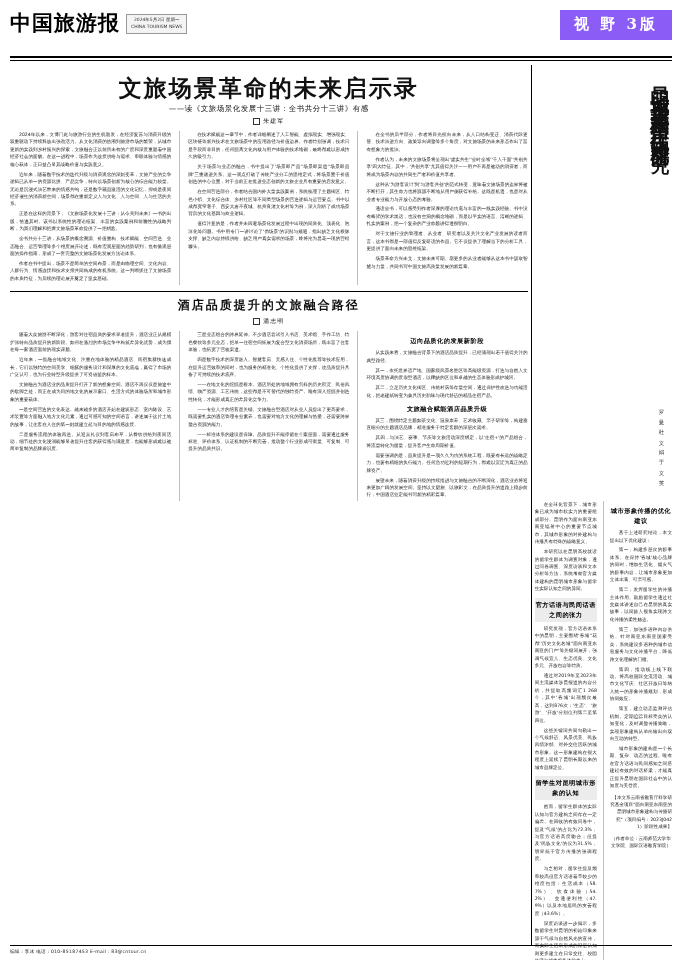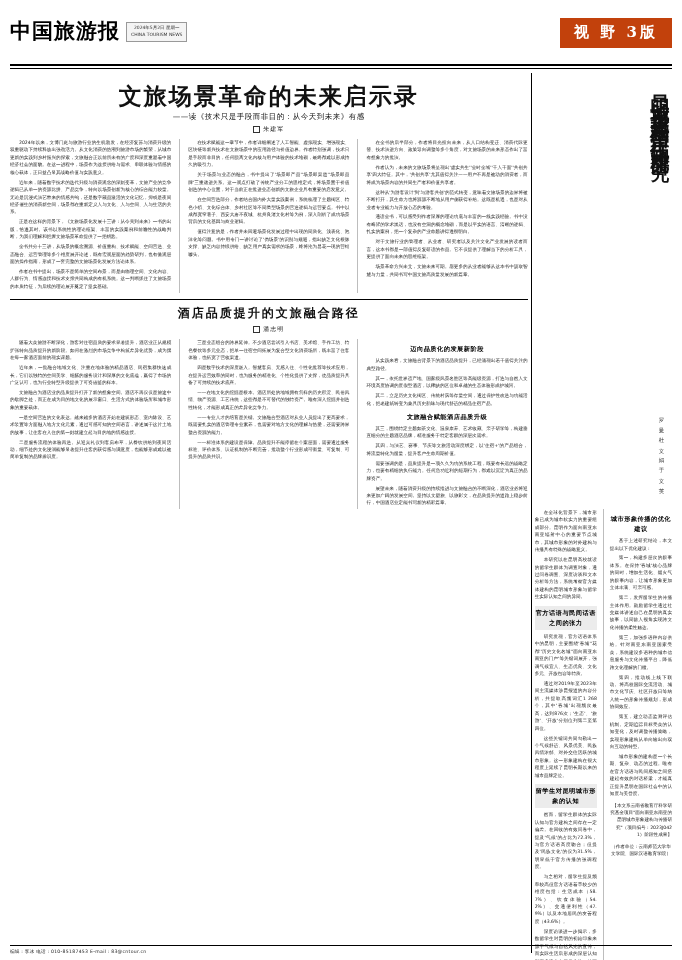--- a/index.html
+++ b/index.html
@@ -7,21 +7,21 @@
     width:682px;height:960px;
     background:#ffffff;
     font-family:"DejaVu Sans","Liberation Sans",sans-serif;
     color:#111;
     overflow:hidden;
   }
   .page{
     position:relative;
     width:682px;height:960px;
     box-sizing:border-box;
-    padding:16px 10px 0 10px;
+    padding:8px 10px 0 10px;
   }
 
   
   .masthead{
     display:flex;align-items:flex-start;justify-content:space-between;
     height:46px;
   }
   .logo-wrap{display:flex;align-items:flex-start;gap:6px;}
   .logo-cn{
     font-family:"DejaVu Serif","Liberation Serif",serif;
@@ -36,21 +36,21 @@
     font-size:4.5px;line-height:1.5;
     color:#333;
     border:0.5px solid #999;
     padding:2px 4px;
     margin-top:6px;
     background:#f4f4f4;
     text-align:center;
   }
   .logo-meta div{white-space:nowrap;}
   .section-tag{
-    background:#c2410c;color:#fff;
+    background:#8b5cf6;color:#fff;
     font-family:"DejaVu Serif","Liberation Serif",serif;
     font-weight:bold;
     font-size:15px;
     letter-spacing:3px;
     padding:5px 14px 6px 14px;
     margin-top:2px;
   }
   .rule-thick{height:2px;background:#000;margin-top:2px;}
   .rule-thin{height:0.5px;background:#000;margin-top:1.5px;}
 
@@ -198,21 +198,21 @@
   </div>
   <div class="rule-thick"></div>
   <div class="rule-thin"></div>
 
   <div class="body-area">
 
     <div class="left-block">
 
       <div>
         <div class="headline1">文旅场景革命的未来启示录</div>
-        <div class="subhead1">——读《技术只是手段而非目的：从今天到未来》有感</div>
+        <div class="subhead1">——读《文旅场景化发展十三讲：全书共分十三讲》有感</div>
         <div class="byline"><span class="sq"></span><span>朱建军</span></div>
 
         <div class="cols3">
           <div class="col txt">
             <p>2024年以来，文博门庭与旅游行业的生机勃发，在经济复苏与消费升级的双重驱动下持续释放出强劲活力。从文化消费的热潮到旅游市场的繁荣，从城市更新的实践到乡村振兴的探索，文旅融合正以前所未有的广度和深度重塑着中国经济社会的面貌。在这一进程中，场景作为连接供给与需求、串联体验与情感的核心载体，正日益凸显其战略价值与实践意义。</p>
             <p>近年来，随着数字技术的迭代升级与消费观念的深刻变革，文旅产业的竞争逻辑已从单一的资源比拼、产品竞争，转向以场景创新为核心的综合能力较量。无论是沉浸式演艺带来的情感共鸣，还是数字藏品激活的文化记忆，抑或是夜间经济催生的消费新空间，场景都在重新定义人与文化、人与空间、人与生活的关系。</p>
             <p>正是在这样的背景下，《文旅场景化发展十三讲：从今天到未来》一书的出版，恰逢其时。该书以系统性的理论框架、丰富的实践案例和前瞻性的战略判断，为我们理解和把握文旅场景革命提供了一把钥匙。</p>
             <p>全书共分十三讲，从场景的概念溯源、价值重构、技术赋能、空间营造、业态融合、运营管理等多个维度展开论述，既有宏观层面的趋势研判，也有微观层面的操作指南，形成了一套完整的文旅场景化发展方法论体系。</p>
             <p>作者在书中提出，场景不是简单的空间布景，而是由物理空间、文化内容、人群行为、情感连接和技术支撑共同构成的有机系统。这一判断抓住了文旅场景的本质特征，为后续的理论展开奠定了坚实基础。</p>
           </div>

